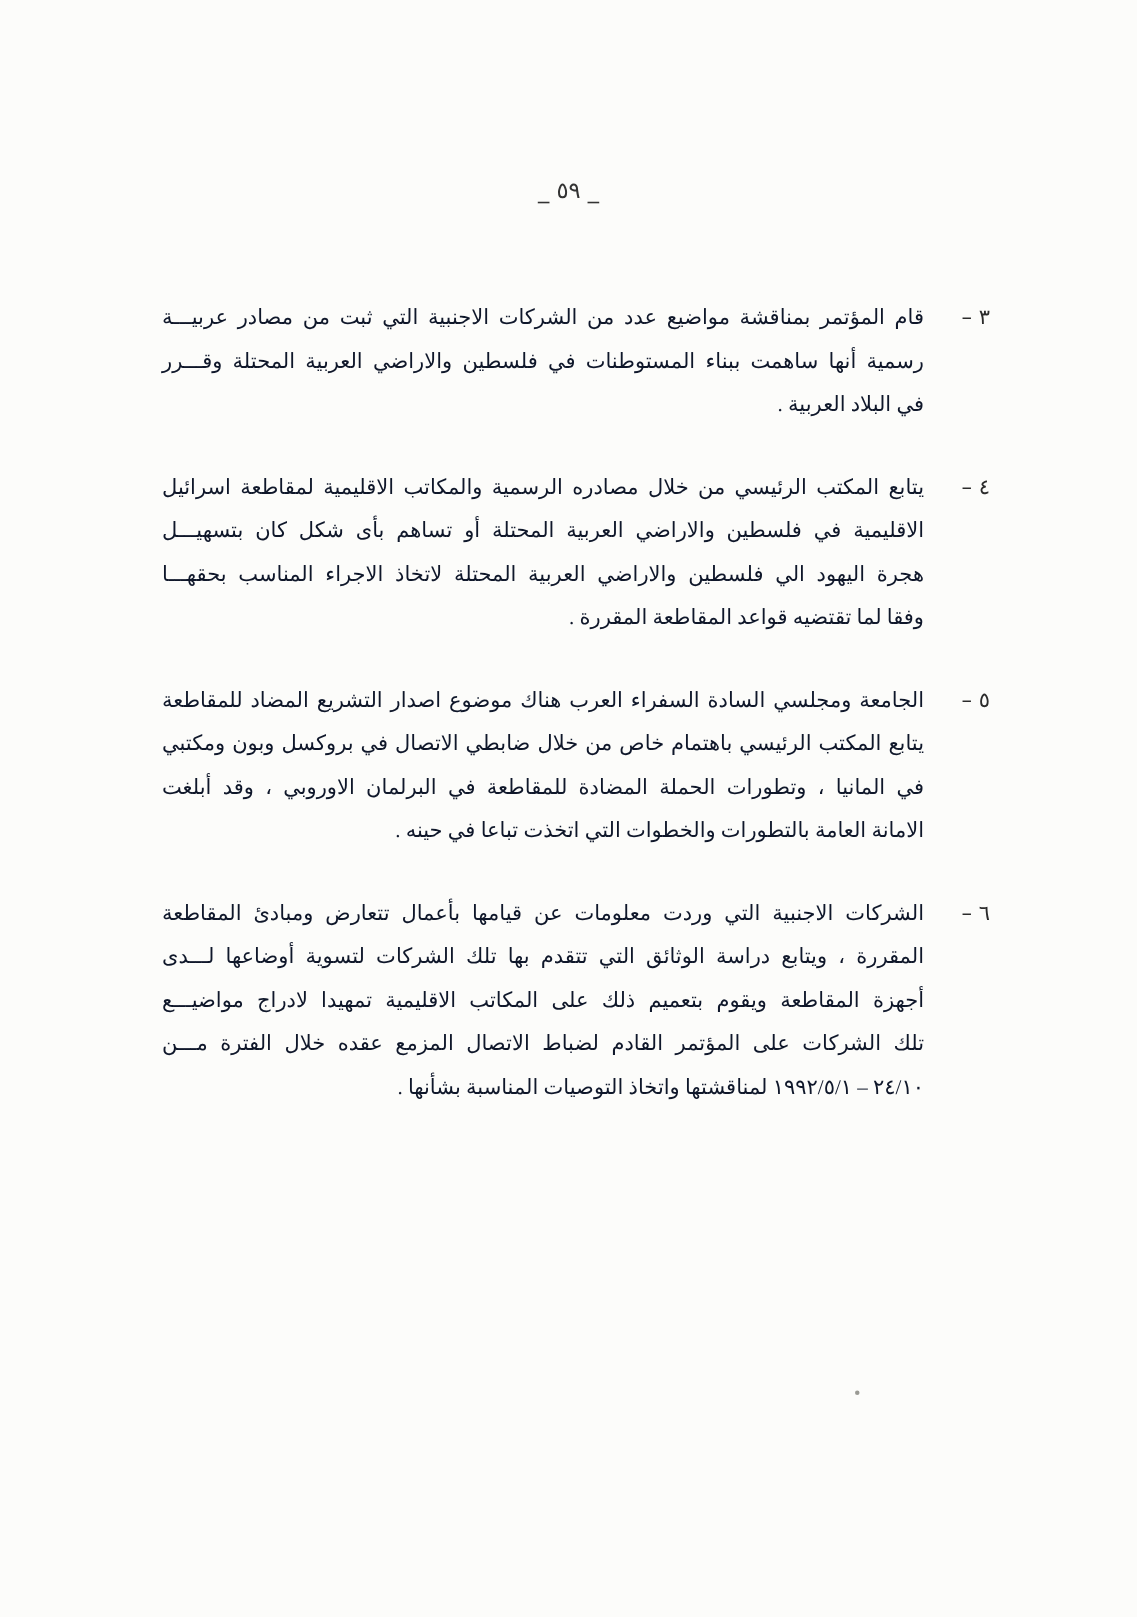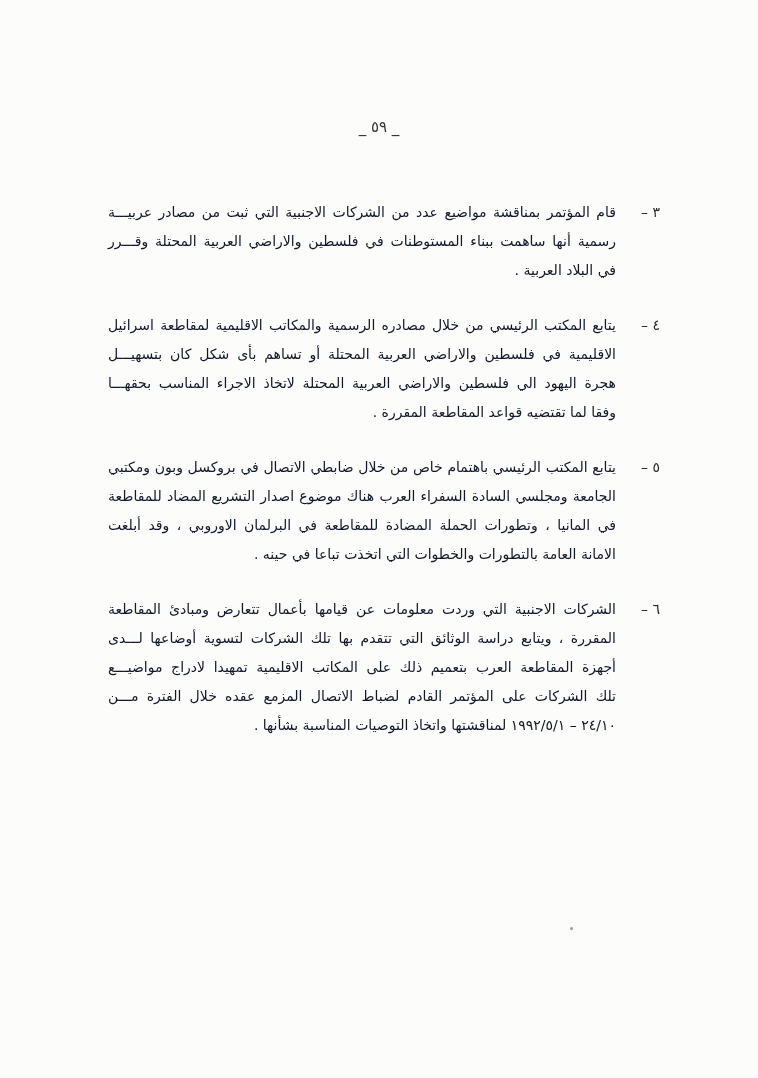--- a/index.html
+++ b/index.html
@@ -56,20 +56,21 @@
   }
   .line {
     font-size: 14px;
     line-height: 29px;
     color: #0f172a;
     text-align: justify;
     text-align-last: justify;
   }
   .line.last {
     text-align-last: right;
+    font-family: Liberation Serif, serif;
   }
   .speck {
     position: absolute;
     width: 3px;
     height: 3px;
     border-radius: 50%;
     background: #9a9a94;
   }
   .speck.s1 { left: 570px; top: 927px; }
 </style>
@@ -95,33 +96,33 @@
           <div class="line">يتابع المكتب الرئيسي من خلال مصادره الرسمية والمكاتب الاقليمية لمقاطعة اسرائيل</div>
           <div class="line">الاقليمية في فلسطين والاراضي العربية المحتلة أو تساهم بأى شكل كان بتسهيـــل</div>
           <div class="line">هجرة اليهود الي فلسطين والاراضي العربية المحتلة لاتخاذ الاجراء المناسب بحقهـــا</div>
           <div class="line last">وفقا لما تقتضيه قواعد المقاطعة المقررة .</div>
         </div>
   </div>
 
   <div class="para">
     <div class="marker">٥ –</div>
     <div class="pbody">
+          <div class="line">الجامعة ومجلسي السادة السفراء العرب هناك موضوع اصدار التشريع المضاد للمقاطعة</div>
           <div class="line">يتابع المكتب الرئيسي باهتمام خاص من خلال ضابطي الاتصال في بروكسل وبون ومكتبي</div>
-          <div class="line">الجامعة ومجلسي السادة السفراء العرب هناك موضوع اصدار التشريع المضاد للمقاطعة</div>
           <div class="line">في المانيا ، وتطورات الحملة المضادة للمقاطعة في البرلمان الاوروبي ، وقد أبلغت</div>
           <div class="line last">الامانة العامة بالتطورات والخطوات التي اتخذت تباعا في حينه .</div>
         </div>
   </div>
 
   <div class="para">
     <div class="marker">٦ –</div>
     <div class="pbody">
           <div class="line">الشركات الاجنبية التي وردت معلومات عن قيامها بأعمال تتعارض ومبادئ المقاطعة</div>
           <div class="line">المقررة ، ويتابع دراسة الوثائق التي تتقدم بها تلك الشركات لتسوية أوضاعها لـــدى</div>
-          <div class="line">أجهزة المقاطعة العرب بتعميم ذلك على المكاتب الاقليمية تمهيدا لادراج مواضيـــع</div>
+          <div class="line">أجهزة المقاطعة ويقوم بتعميم ذلك على المكاتب الاقليمية تمهيدا لادراج مواضيـــع</div>
           <div class="line">تلك الشركات على المؤتمر القادم لضباط الاتصال المزمع عقده خلال الفترة مـــن</div>
           <div class="line last">٢٤/١٠ – ١٩٩٢/٥/١ لمناقشتها واتخاذ التوصيات المناسبة بشأنها .</div>
         </div>
   </div>
 </div>
 
   <div class="speck s1"></div>
 </div>
 
 </body></html>

